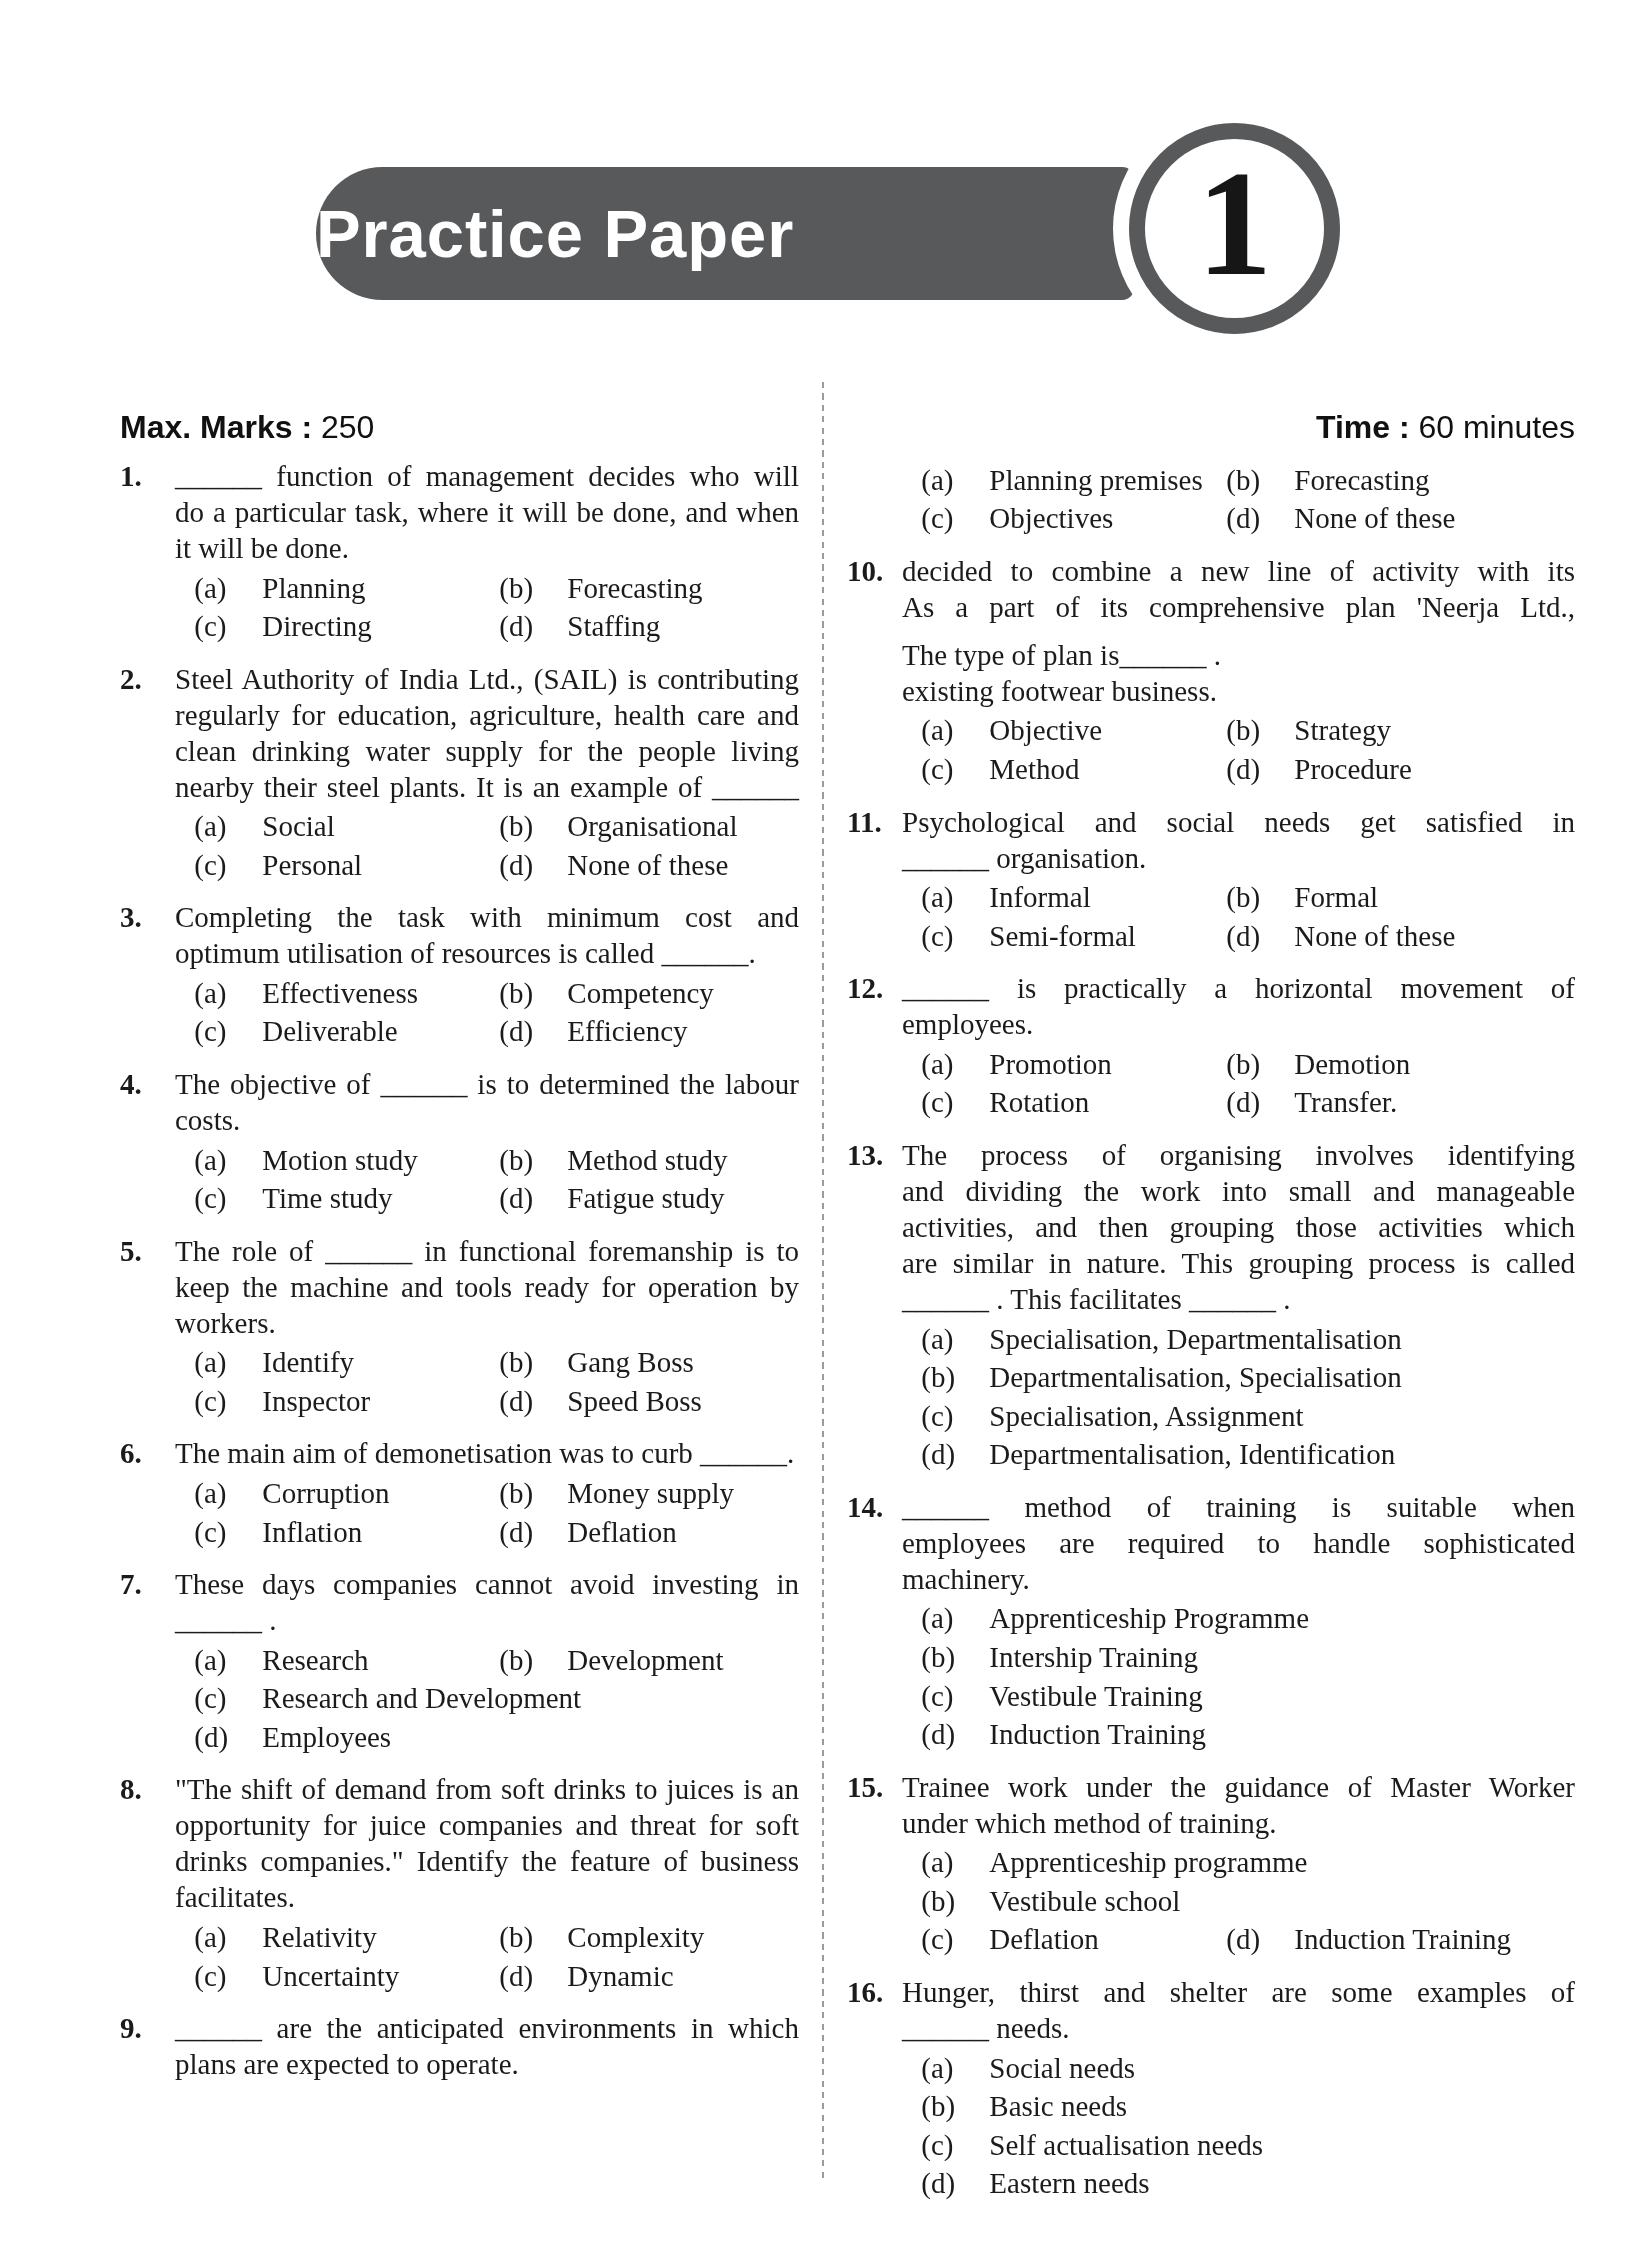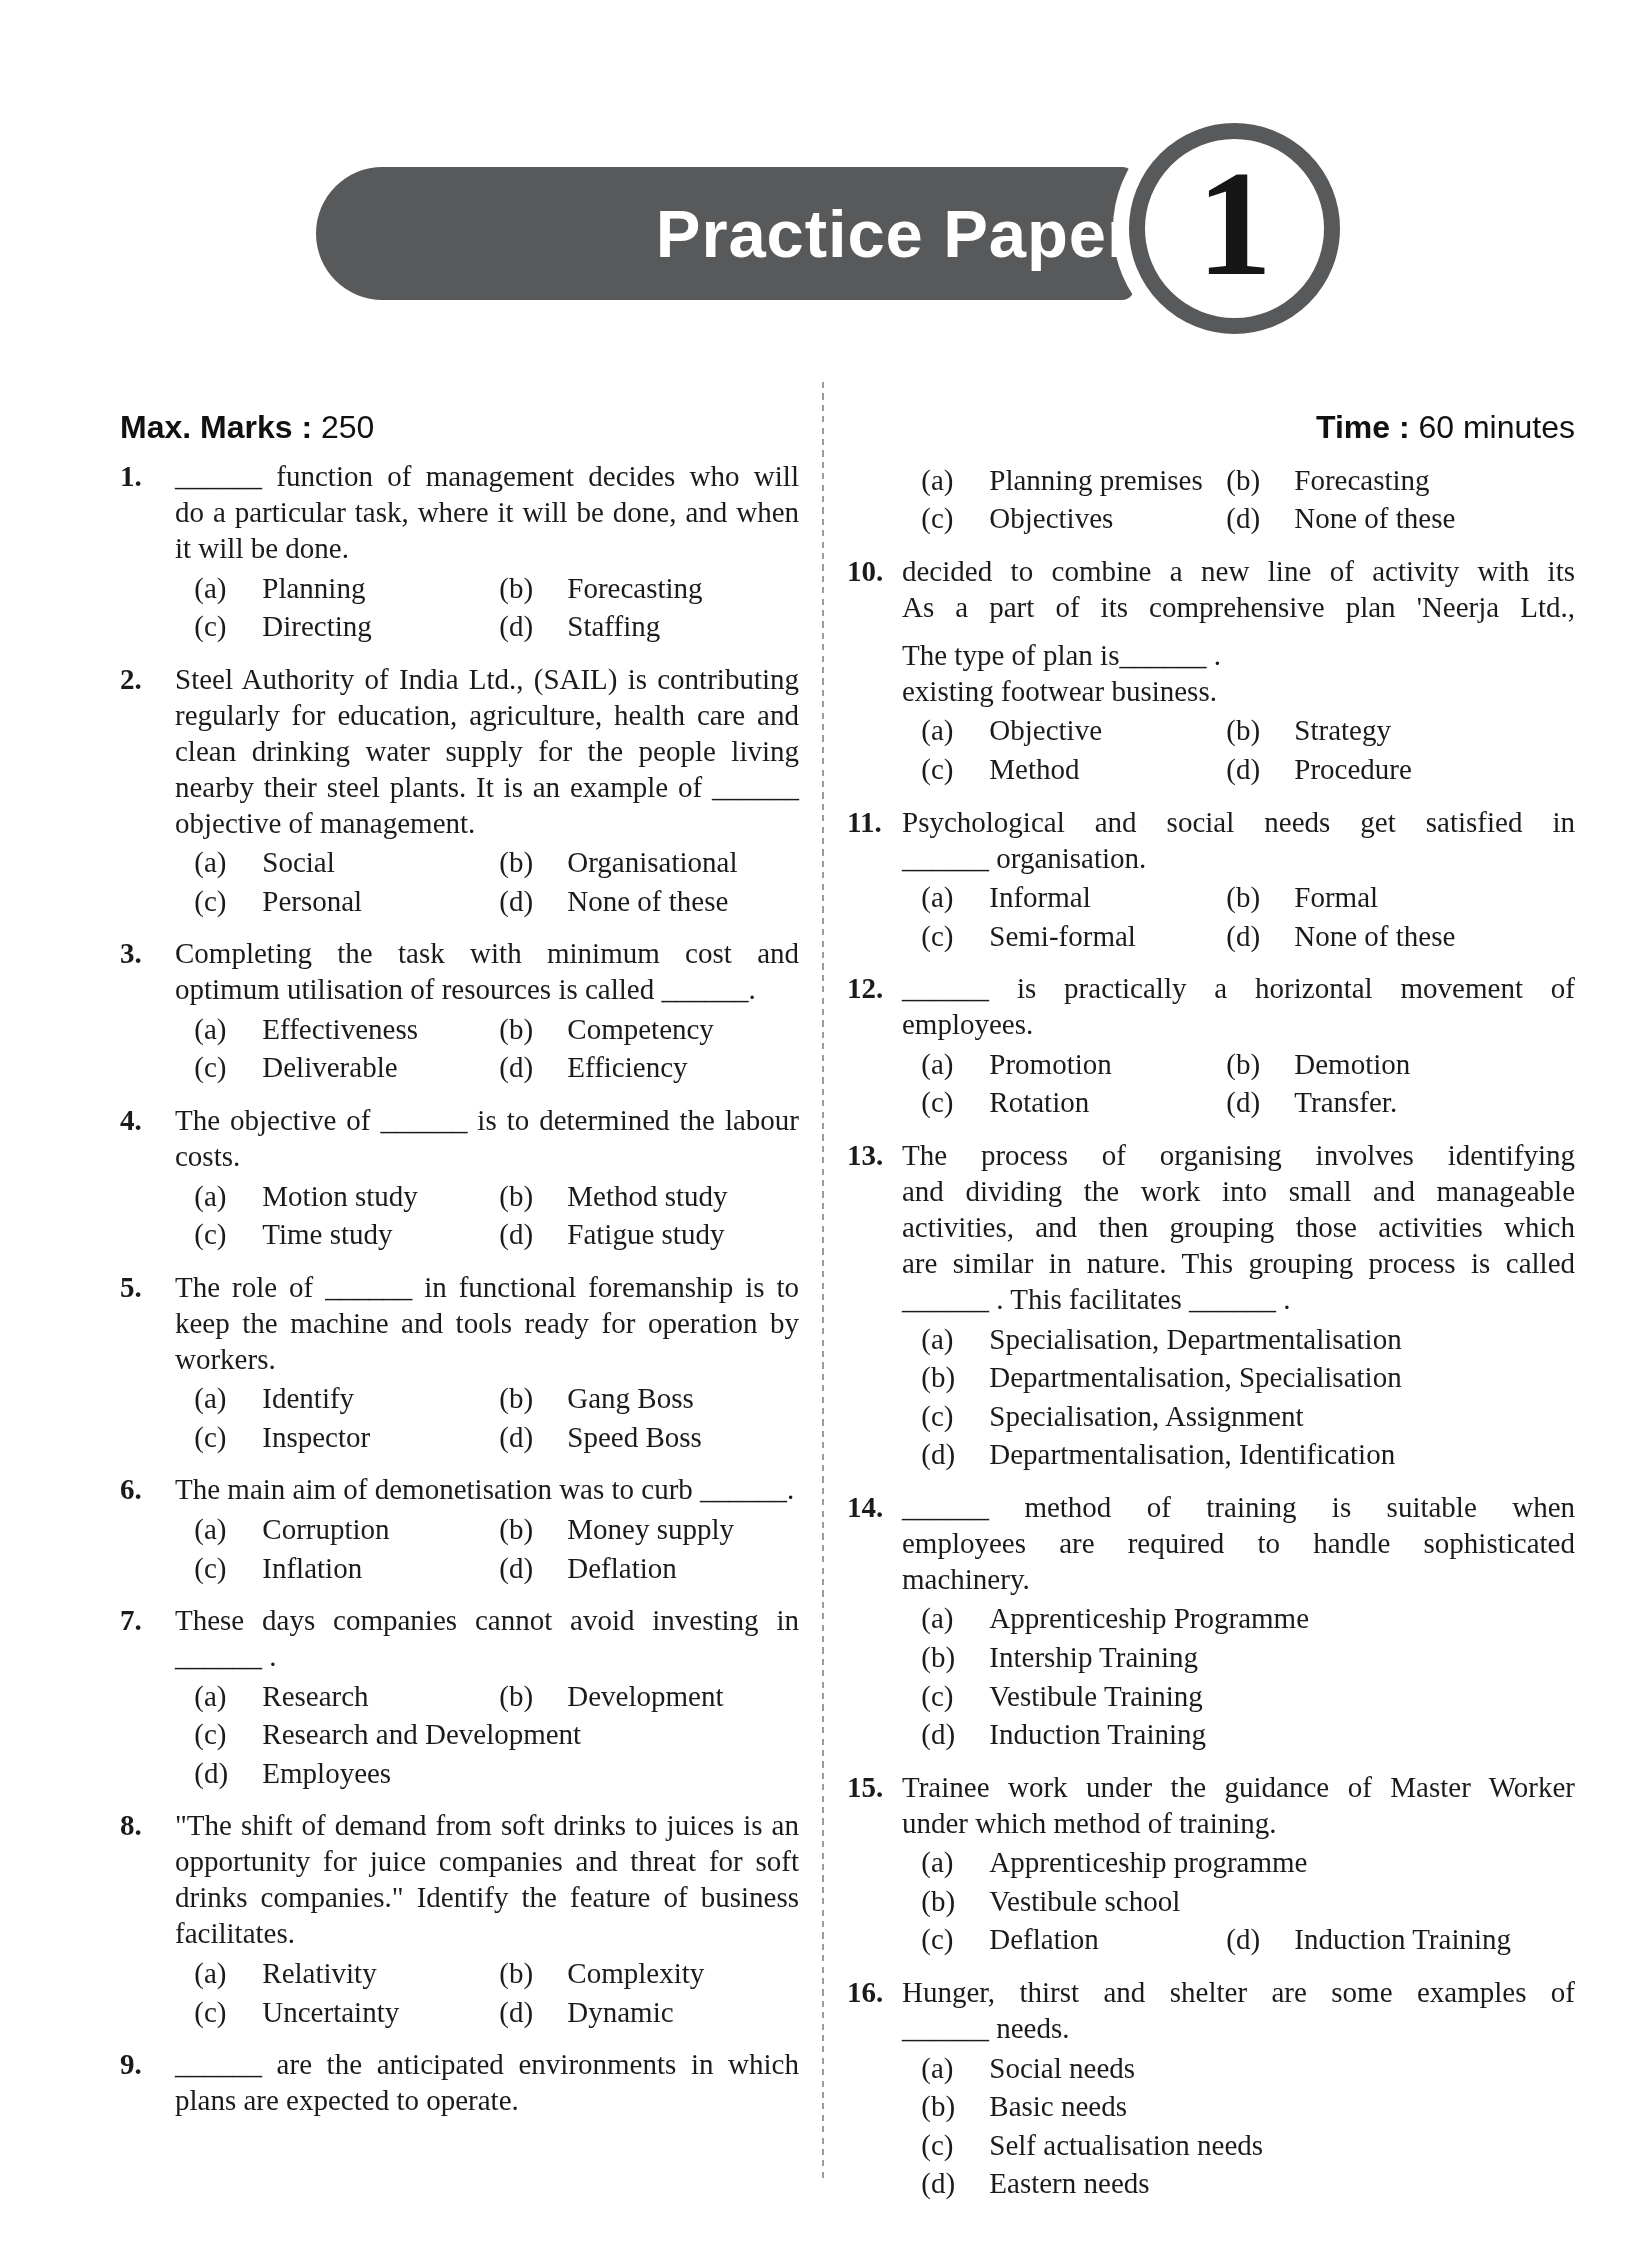--- a/index.html
+++ b/index.html
@@ -1,20 +1,20 @@
 <!DOCTYPE html>
 <html style="font-size:14px"><head>
 <meta charset="utf-8">
 <style>
   html,body{margin:0;padding:0;background:#fff;}
   .page{position:relative;width:1650px;height:2247px;background:#ffffff;overflow:hidden;
         font-family:"Liberation Serif",serif;color:#1b1b1b;}
   
   .banner{position:absolute;left:316px;top:167px;width:818px;height:133px;background:#58595b;
-          border-radius:70px 12.3px 12.3px 70px;display:flex;align-items:center;justify-content:flex-end;}
+          border-radius:70px 12.3px 12.3px 70px;display:flex;align-items:center;justify-content:flex-start;}
   .banner-title{color:#ffffff;font-family:"Liberation Sans",sans-serif;font-weight:700;
                 font-size:67px;letter-spacing:0.9px;white-space:nowrap;}
   .badge{position:absolute;left:1129px;top:123px;width:211px;height:211px;box-sizing:border-box;
          border:16.7px solid #58595b;border-radius:50%;background:#fff;box-shadow:0 0 0 16px #fff;
          display:flex;align-items:center;justify-content:center;}
   .badge-num{font-family:"Liberation Serif",serif;font-weight:700;font-size:151px;line-height:1;
              color:#161616;transform:translateY(-5.3px);}
   
   .meta{position:absolute;left:120px;right:75px;top:409px;display:flex;justify-content:space-between;
         font-family:"Liberation Sans",sans-serif;font-size:32px;color:#111;gap:12px;}
@@ -98,21 +98,20 @@
             </div>
           </div>
         </div>
         <div class="question">
           <div class="qnum">2.</div>
           <div class="qbody">
             <div class="stem-line jl">Steel Authority of India Ltd., (SAIL) is contributing</div>
             <div class="stem-line jl">regularly for education, agriculture, health care and</div>
             <div class="stem-line jl">clean drinking water supply for the people living</div>
             <div class="stem-line jl">nearby their steel plants. It is an example of ______</div>
-            <div class="stem-line">objective of management.</div>
             <div class="opts">
               <div class="opt-row">
                 <div class="opt">
                   <span class="opt-label">(a)</span>
                   <span class="opt-text">Social</span>
                 </div>
                 <div class="opt">
                   <span class="opt-label">(b)</span>
                   <span class="opt-text">Organisational</span>
                 </div>

